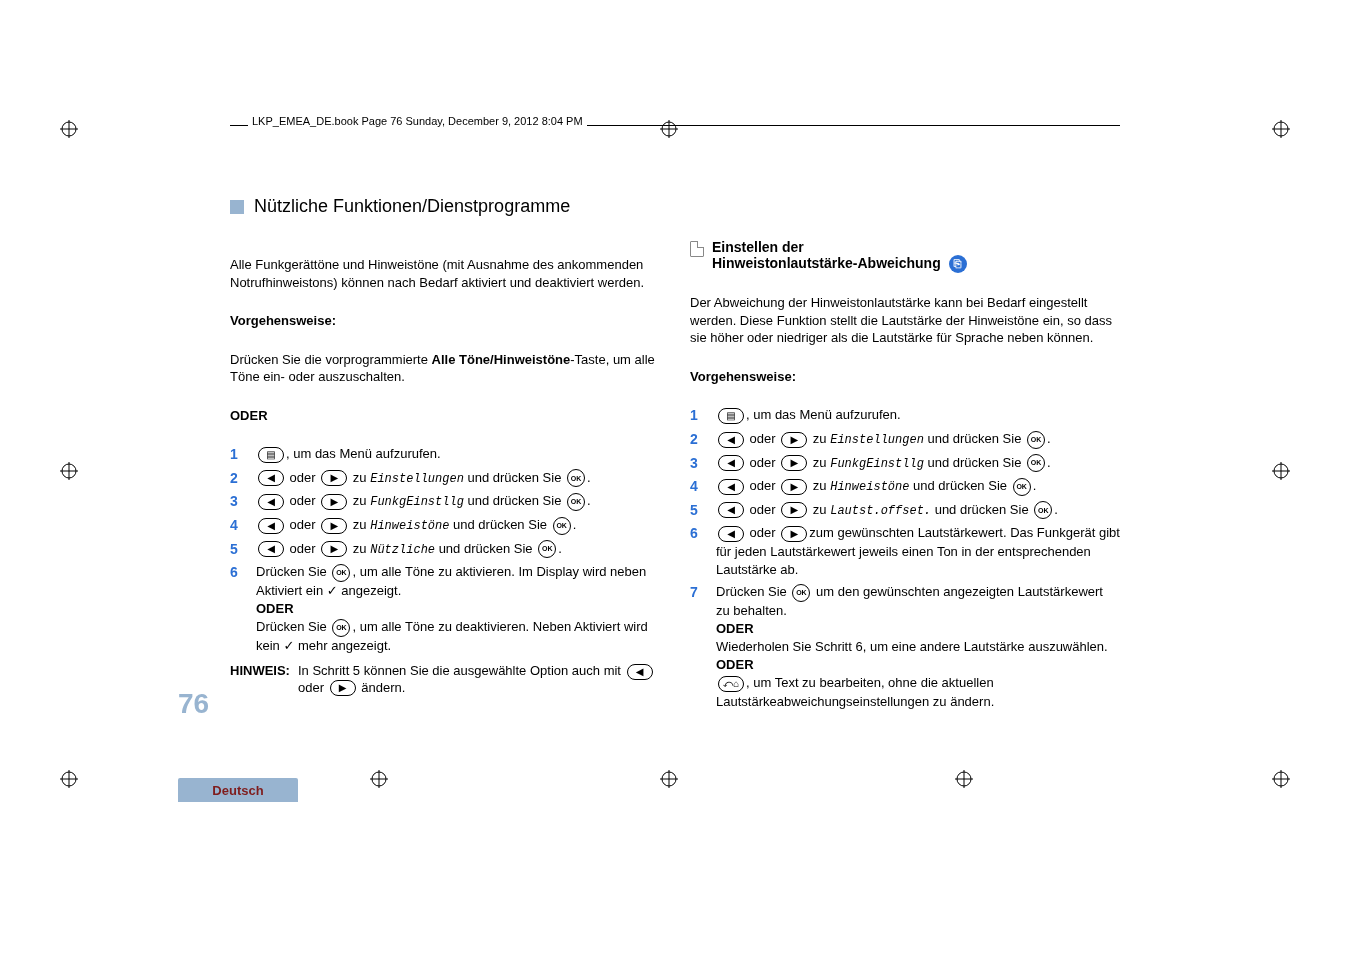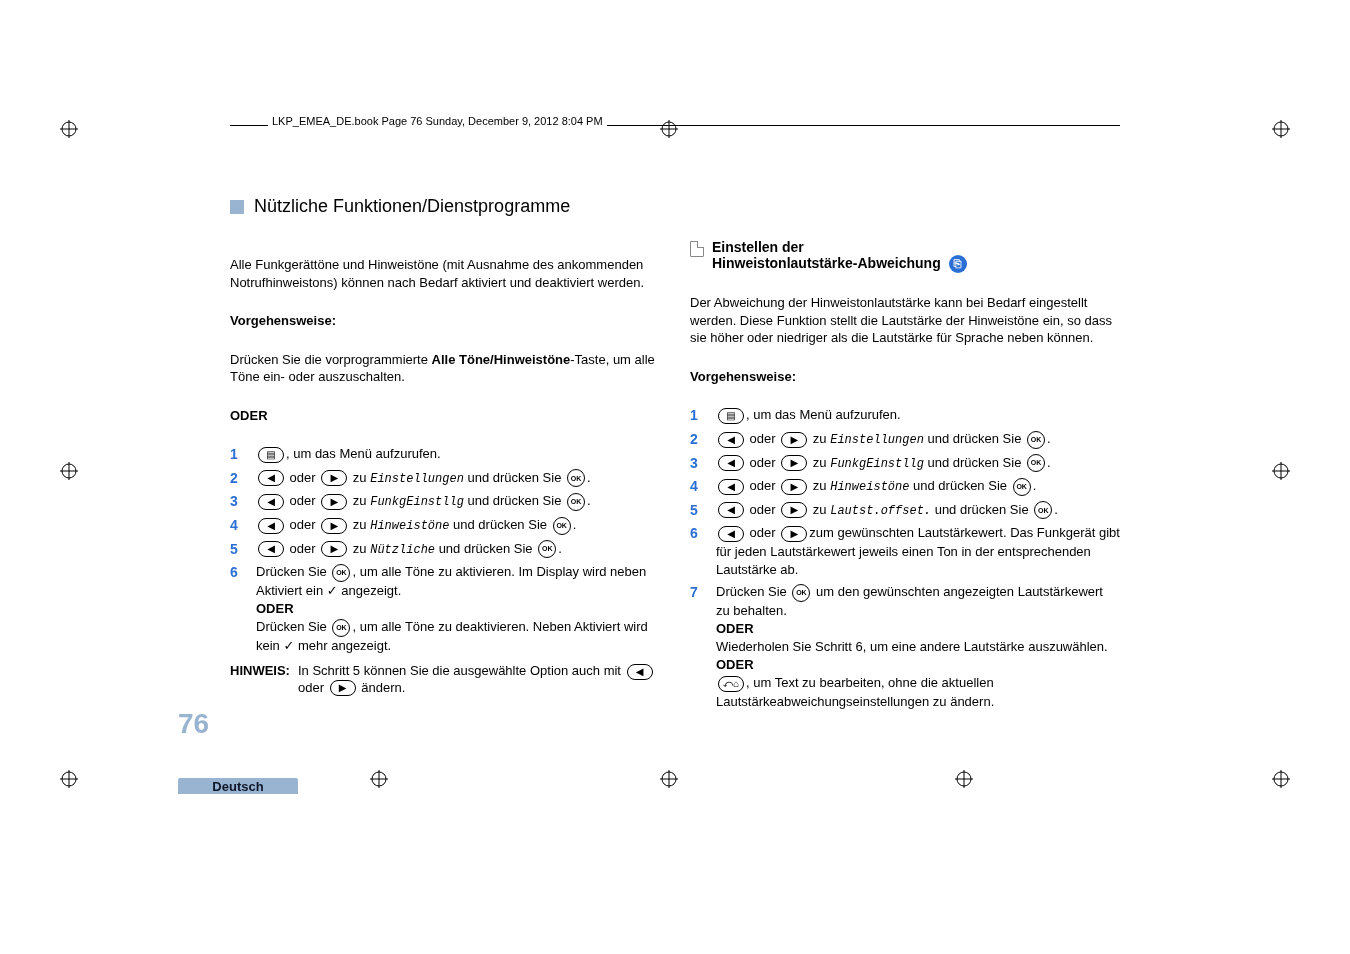--- a/index.html
+++ b/index.html
@@ -42,50 +42,50 @@
     position: absolute;
     top: 125px;
     left: 230px;
     right: 230px;
     height: 1px;
     background: #000;
   }
   .header-text {
     position: absolute;
     top: 115px;
-    left: 268px;
+    left: 248px;
     font-size: 11px;
     background: #fff;
     padding: 0 4px;
   }
 
   .content {
     position: absolute;
     top: 196px;
     left: 230px;
     right: 230px;
     bottom: 250px;
   }
 
   .pagenum {
     position: absolute;
     left: 178px;
-    top: 708px;
+    top: 688px;
     font-size: 28px;
     font-weight: bold;
     color: #98b4d0;
   }
   .lang-tab {
     position: absolute;
     left: 178px;
     top: 778px;
     width: 120px;
-    height: 16px;
+    height: 24px;
     background: #98b4d0;
-    color: #0f172a;
+    color: #7f1d1d;
     font-weight: bold;
     font-size: 13px;
     display: flex;
     align-items: center;
     justify-content: center;
     border-radius: 2px 2px 0 0;
   }
 
   .main-title {
     font-weight: normal;

